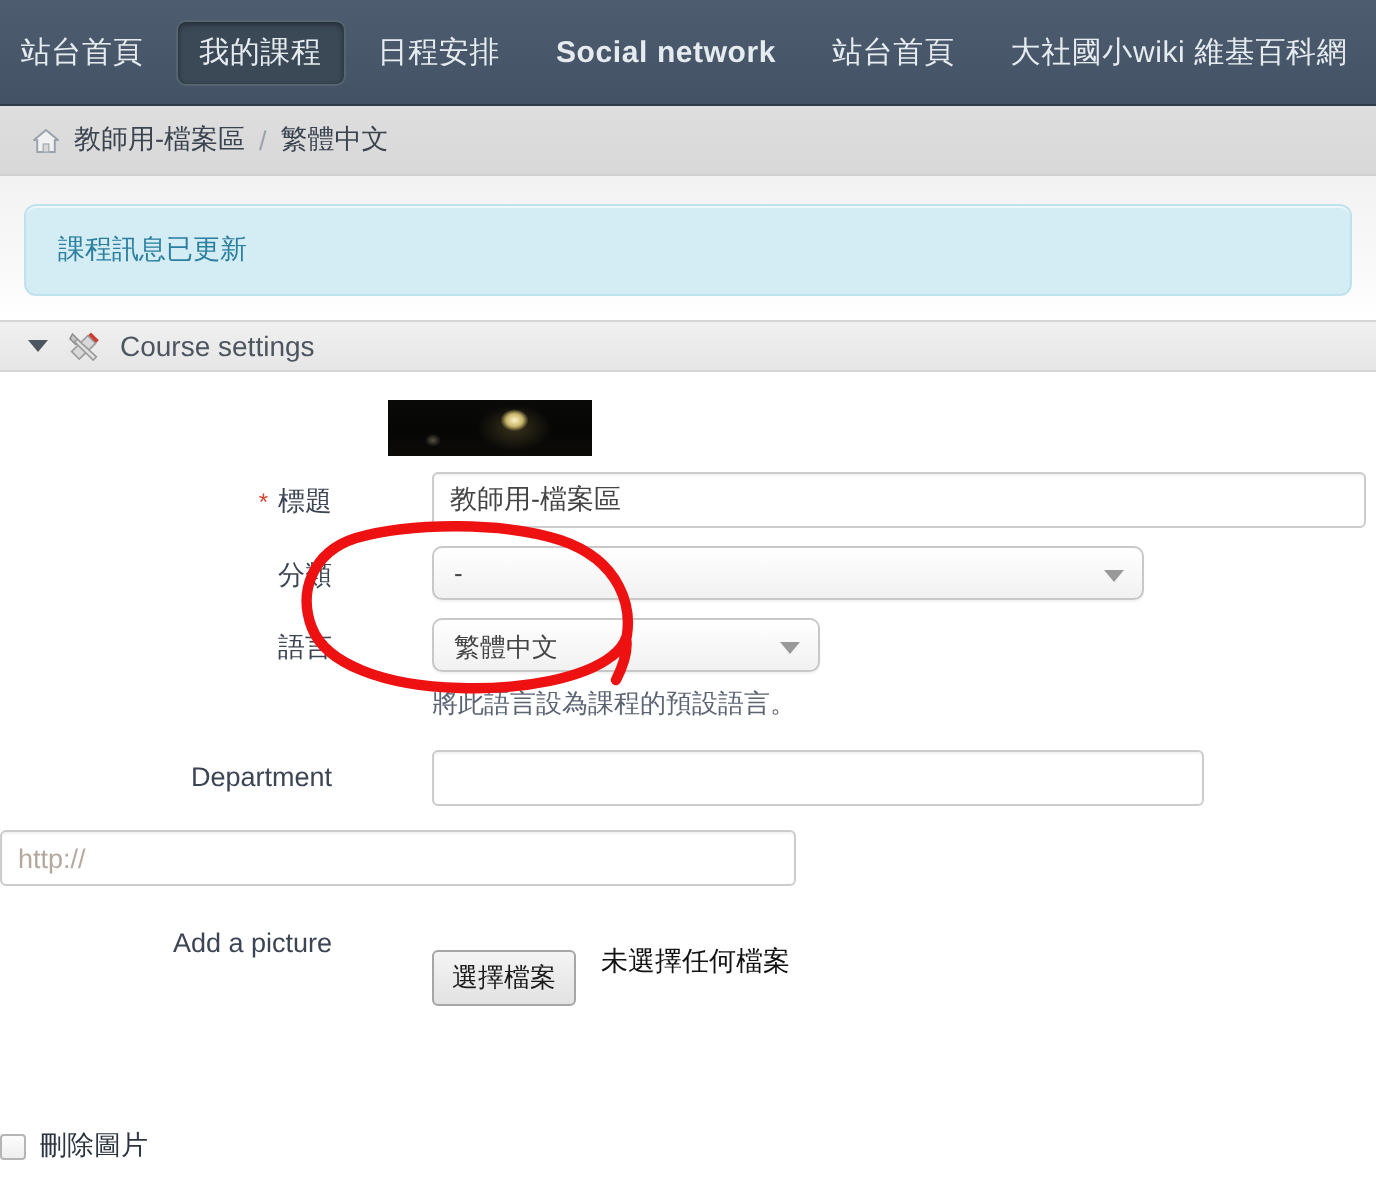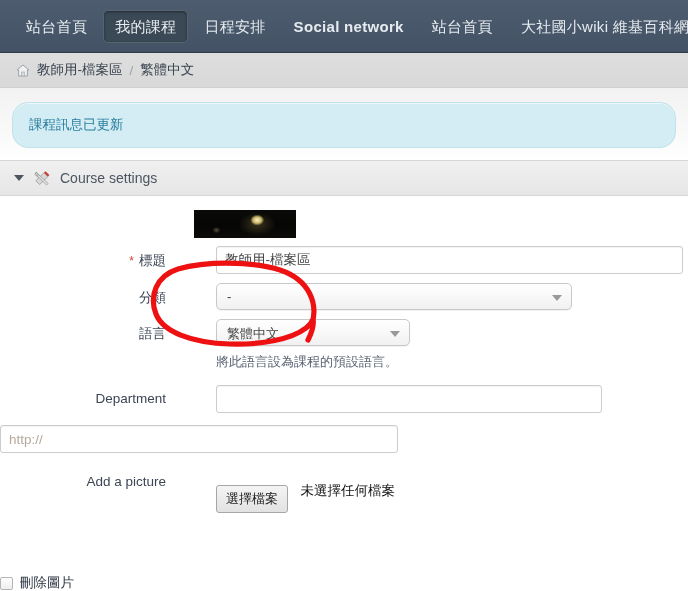--- a/index.html
+++ b/index.html
@@ -14,22 +14,22 @@
   
   .navbar {
     position: relative;
     height: 53px;
     background: #49596b;
     background-image: linear-gradient(to bottom, #4e5e70 0%, #45real 0%, #45556a 100%);
     background: linear-gradient(to bottom, #4d5d6e 0%, #44soft 0%, #445366 100%);
     background: linear-gradient(to bottom, #4d5d6f 0%, #435265 100%);
     display: flex;
     align-items: center;
-    padding-left: 14px;
     border-bottom: 1px solid #2f3b49;
+    justify-content: center;
   }
   .nav-item {
     color: #e6ebef;
     font-size: 15px;
     line-height: 1;
     padding: 9px 12px;
     margin-right: 4px;
     white-space: nowrap;
     border-radius: 5px;
     cursor: pointer;
@@ -65,31 +65,31 @@
     background: #ffffff;
     height: 503px;
   }
   .notice-wrap {
     padding: 14px 12px 12px 12px;
     background: linear-gradient(to bottom,#f2f2f2 0%, #fafafa 70%, #ffffff 100%);
   }
   .notice {
     background: #d4ecf3;
     border: 1px solid #bfe3ec;
-    border-radius: 16px;
+    border-radius: 6px;
     color: #2b7fa0;
     font-size: 13.5px;
     padding: 13px 16px;
     box-shadow: 0 1px 0 rgba(255,255,255,.6) inset;
     font-family: Liberation Mono, monospace;
   }
 
   
   .panel-head {
-    height: 36px;
+    height: 26px;
     background: linear-gradient(to bottom,#f0f0f0 0%, #e6e6e6 100%);
     border-top: 1px solid #d6d6d6;
     border-bottom: 1px solid #d6d6d6;
     display: flex;
     align-items: center;
     padding-left: 14px;
     font-size: 14px;
     color: #4c5560;
   }
   .tri {

